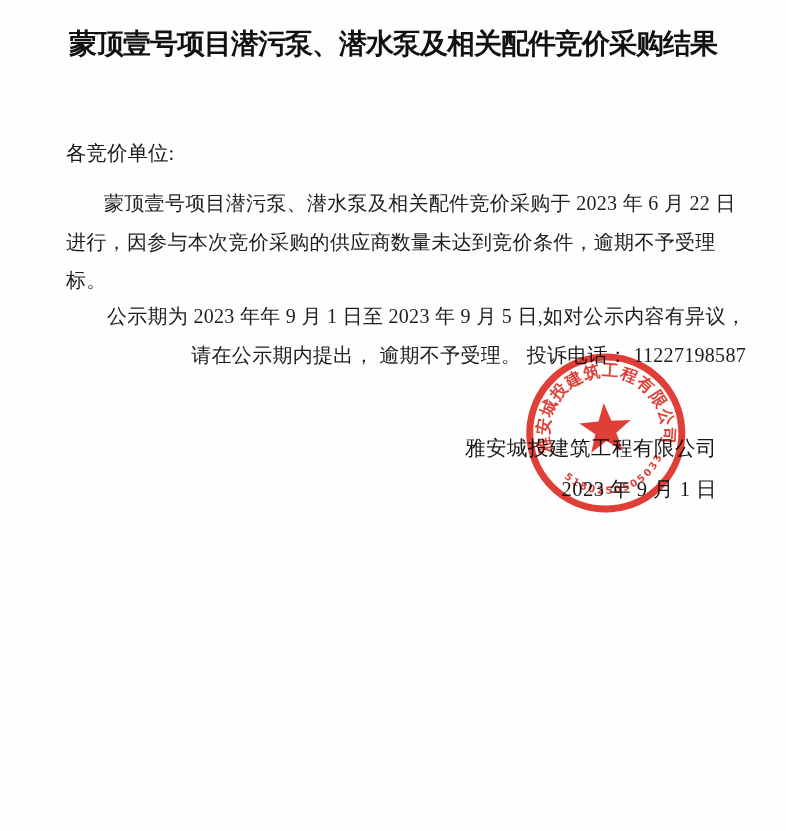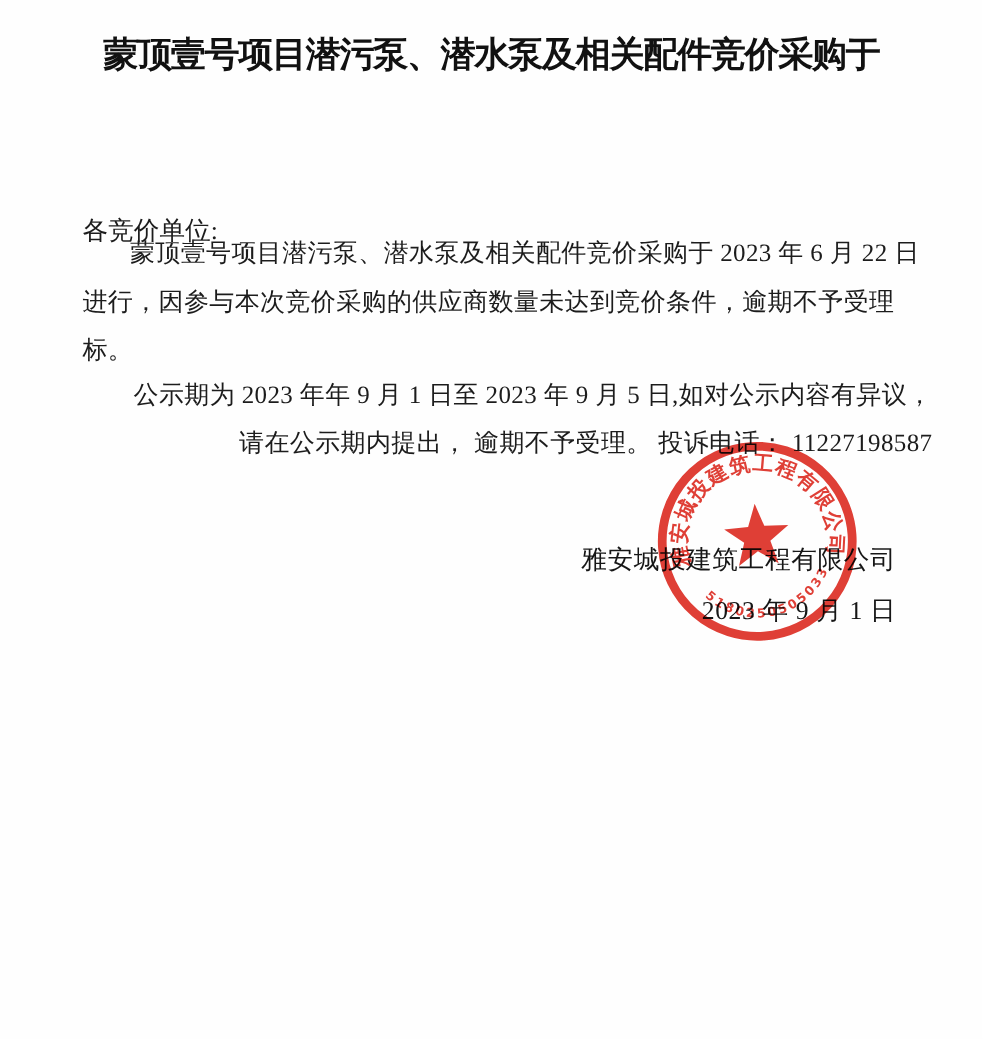--- a/index.html
+++ b/index.html
@@ -25,21 +25,20 @@
     font-size: 28px;
     line-height: 44px;
     letter-spacing: -1px;
     color: #111;
   }
   .salutation {
     position: absolute;
     left: 66px; top: 143px;
     font-size: 20.5px;
     line-height: 1;
-    margin-top: 32px;
   }
   .para {
     position: absolute;
     left: 66px; right: 40px;
     font-size: 20px;
     line-height: 38.5px;
     letter-spacing: 0.3px;
   }
   .para .line { white-space: pre; }
   .para .indent { text-indent: 38px; }
@@ -80,21 +79,21 @@
     letter-spacing: 2.2px;
     fill: var(--seal-color, #dc241a);
   }
 </style>
 </head>
 <body>
 
 <div class="page">
 
   <div class="title">
-    <div>蒙顶壹号项目潜污泵、潜水泵及相关配件竞价采购于</div>
+    <div>蒙顶壹号项目潜污泵、潜水泵及相关配件竞价采购结果</div>
   </div>
 
   <div class="salutation">各竞价单位:</div>
 
   <div class="para para1">
     <div class="line indent">蒙顶壹号项目潜污泵、潜水泵及相关配件竞价采购于 2023 年 6 月 22 日</div>
     <div class="line">进行，因参与本次竞价采购的供应商数量未达到竞价条件，逾期不予受理</div>
     <div class="line">标。</div>
   </div>
 

